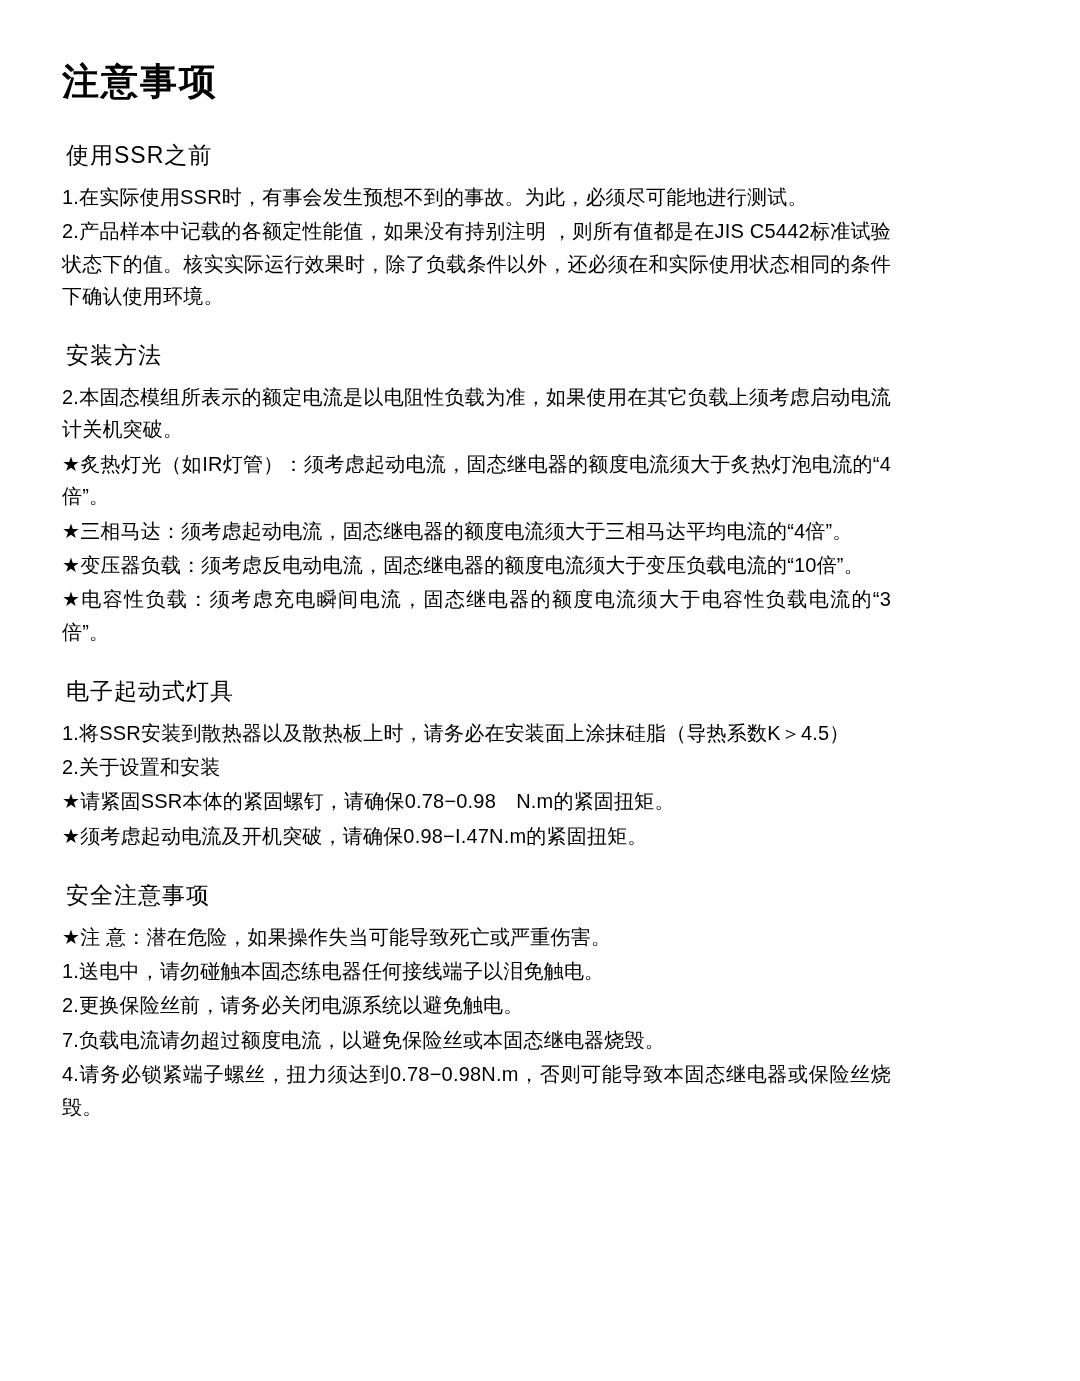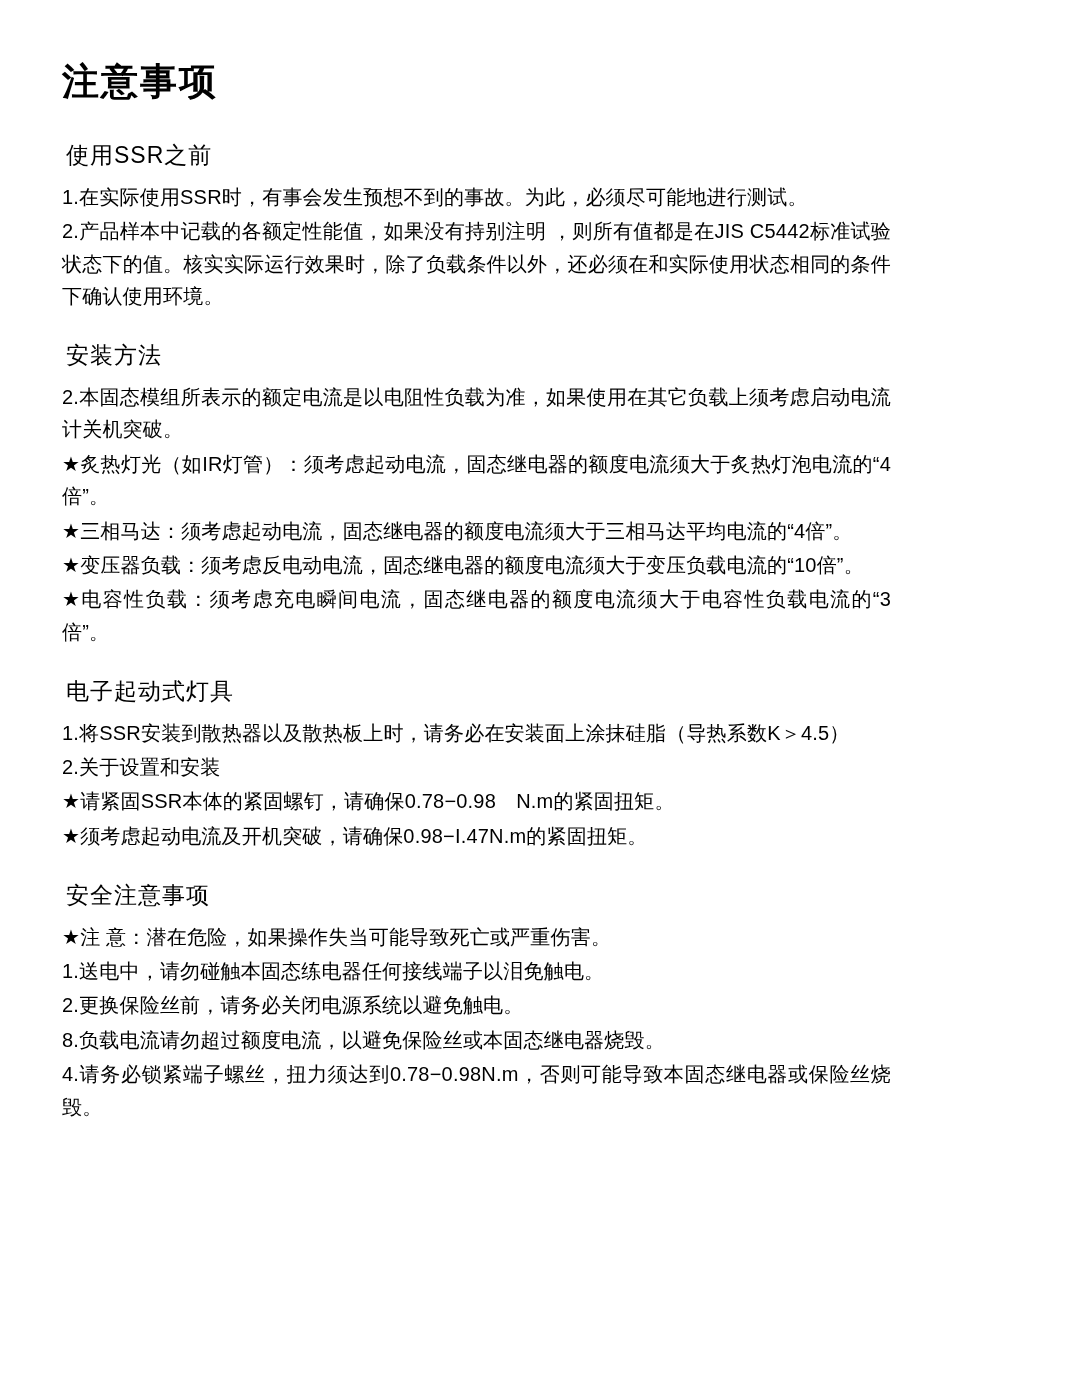--- a/index.html
+++ b/index.html
@@ -77,17 +77,17 @@
     <p class="para">2.关于设置和安装</p>
     <p class="para">★请紧固SSR本体的紧固螺钉，请确保0.78−0.98　N.m的紧固扭矩。</p>
     <p class="para">★须考虑起动电流及开机突破，请确保0.98−I.47N.m的紧固扭矩。</p>
   </section>
 
   <section class="section sec-gap-lg">
     <h2 class="section-heading">安全注意事项</h2>
     <p class="para">★注 意：潜在危险，如果操作失当可能导致死亡或严重伤害。</p>
     <p class="para">1.送电中，请勿碰触本固态练电器任何接线端子以泪免触电。</p>
     <p class="para">2.更换保险丝前，请务必关闭电源系统以避免触电。</p>
-    <p class="para">8.负载电流请勿超过额度电流，以避免保险丝或本固态继电器烧毁。</p>
+    <p class="para">7.负载电流请勿超过额度电流，以避免保险丝或本固态继电器烧毁。</p>
     <p class="para">4.请务必锁紧端子螺丝，扭力须达到0.78−0.98N.m，否则可能导致本固态继电器或保险丝烧毁。</p>
   </section>
 
 </div>
 
 </body></html>

